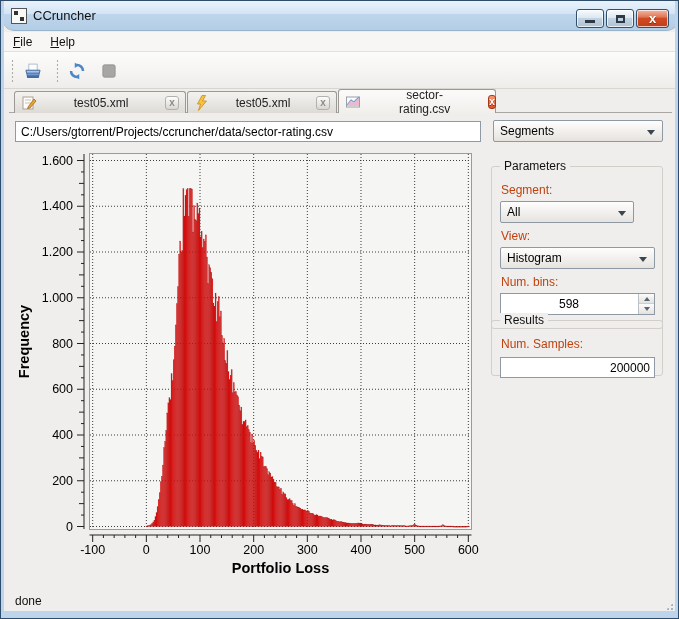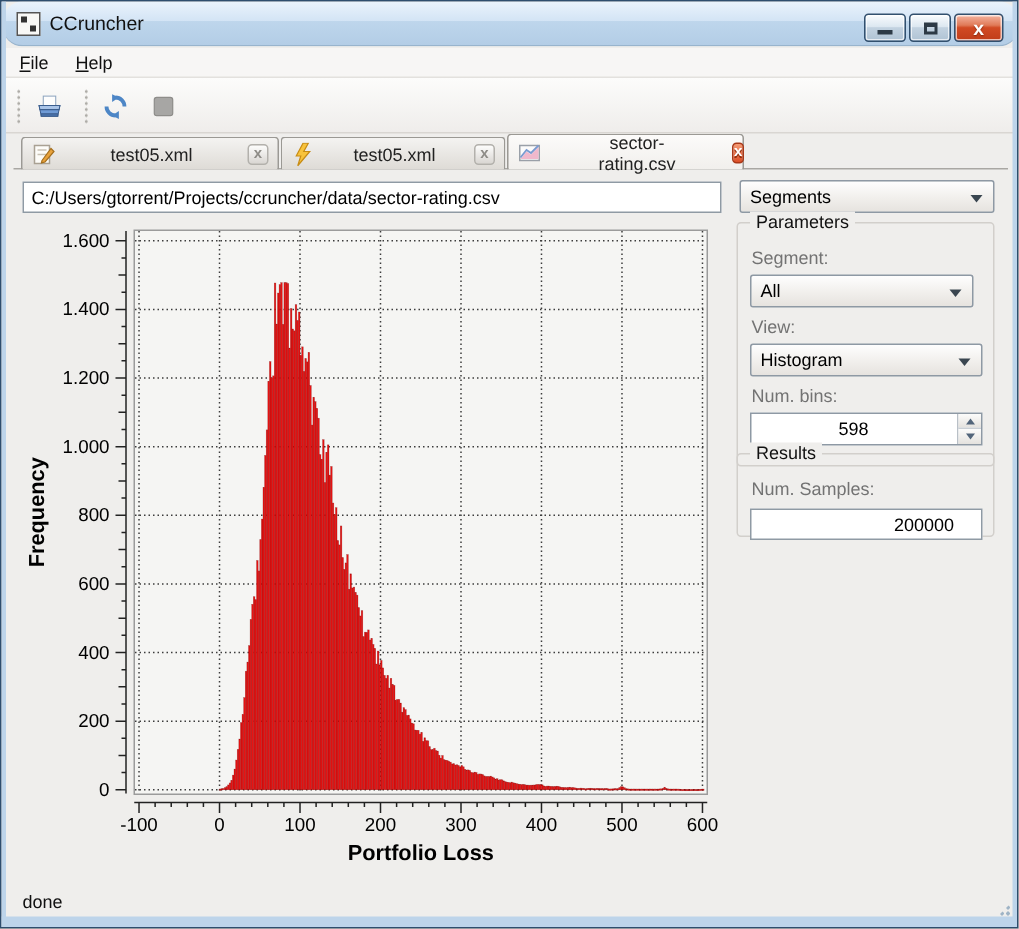--- a/index.html
+++ b/index.html
@@ -43,32 +43,32 @@
     color:#8e8c87;font-size:10px;font-weight:bold;line-height:12px;text-align:center;}
   .closebox.red{border-color:#a83818;background:linear-gradient(#f49a74,#dd4f28);color:#fff;text-shadow:0 1px 0 #903010;}
   .tabicon{width:16px;height:16px;position:relative;flex:0 0 16px;}
   
   .pathbox{position:absolute;left:14px;top:120px;width:466px;height:21px;border:1px solid #8f9aa4;background:#fff;
     font-size:12px;padding:0 5px;color:#000;}
   .combo{position:absolute;height:22px;border:1px solid #8e99a4;border-radius:2px;
     background:linear-gradient(#fefefe,#f1efec 55%,#e6e3df);font-size:12px;color:#000;
     display:flex;align-items:center;padding:0 6px;text-align:center;}
   .combo .arrow{position:absolute;right:7px;top:9px;width:0;height:0;border-left:4px solid transparent;border-right:4px solid transparent;border-top:5px solid #3a4650;}
-  .groupbox{position:absolute;border:1px solid #d2cfcb;border-radius:3px;}
+  .groupbox{position:absolute;border:1px solid #d2cfcb;border-radius:3px;margin-top:18px;}
   .grouptitle{position:absolute;left:8px;top:-8px;background:#efeeec;padding:0 4px;font-size:12px;color:#111;}
-  .fieldlabel{position:absolute;font-size:12px;color:#737373;}
+  .fieldlabel{position:absolute;font-size:12px;color:#c2410c;}
   .spinbox{position:absolute;height:22px;border:1px solid #8e99a4;background:#fff;}
   .spinbox input{position:absolute;left:0;top:0;width:calc(100% - 17px);height:100%;border:none;outline:none;text-align:center;font-size:12px;background:transparent;}
   .spinbtns{position:absolute;right:0;top:0;width:16px;height:100%;border-left:1px solid #b9c0c7;}
   .spinbtn{position:absolute;left:0;width:100%;height:50%;background:linear-gradient(#fcfcfb,#e4e2de);display:flex;align-items:center;justify-content:center;}
   .spinbtn.up{top:0;border-bottom:1px solid #c9cfd5;}
   .spinbtn.down{bottom:0;}
   .tri-up{width:0;height:0;border-left:3px solid transparent;border-right:3px solid transparent;border-bottom:4px solid #52657a;}
   .tri-down{width:0;height:0;border-left:3px solid transparent;border-right:3px solid transparent;border-top:4px solid #52657a;}
-  .textfield{position:absolute;height:21px;border:1px solid #8f9aa4;background:#fff;font-size:12px;padding:0 18px;}
+  .textfield{position:absolute;height:21px;border:1px solid #8f9aa4;background:#fff;font-size:12px;padding:0 4px;}
   .textfield.right{text-align:right;}
   
   .statusbar{position:absolute;left:3px;top:588px;width:673px;height:23px;font-size:12px;color:#111;}
   .statusbar .msg{position:absolute;left:11px;top:5px;}
   .grip{position:absolute;right:4px;bottom:3px;width:13px;height:13px;
     background-image:radial-gradient(circle,#9fb4c6 40%,transparent 45%);background-size:4px 4px;background-position:bottom right;
     clip-path:polygon(100% 0,100% 100%,0 100%);}
   svg text{font-family:"Liberation Sans",sans-serif;}
 </style>
 </head>
@@ -571,21 +571,21 @@
       <text x="64" y="154.75" text-anchor="end" font-size="12.5" fill="#000">1.000</text>
       <text x="64" y="109" text-anchor="end" font-size="12.5" fill="#000">1.200</text>
       <text x="64" y="63.25" text-anchor="end" font-size="12.5" fill="#000">1.400</text>
       <text x="64" y="17.5" text-anchor="end" font-size="12.5" fill="#000">1.600</text>
       <text x="20" y="194.5" text-anchor="middle" font-size="14.5" font-weight="bold" fill="#000" transform="rotate(-90 20 194.5)">Frequency</text>
     </svg>
 
   <div class="groupbox" style="left:490px;top:147px;width:172px;height:163px">
     <span class="grouptitle">Parameters</span>
     <span class="fieldlabel" style="left:9px;top:16px">Segment:</span>
-    <div class="combo" style="left:8px;top:34px;width:149px">
+    <div class="combo" style="left:8px;top:34px;width:134px">
       <span>All</span>
       <span class="arrow"></span>
     </div>
     <span class="fieldlabel" style="left:9px;top:62px">View:</span>
     <div class="combo" style="left:8px;top:80px;width:155px">
       <span>Histogram</span>
       <span class="arrow"></span>
     </div>
     <span class="fieldlabel" style="left:9px;top:108px">Num. bins:</span>
     <div class="spinbox" style="left:8px;top:126px;width:155px">

